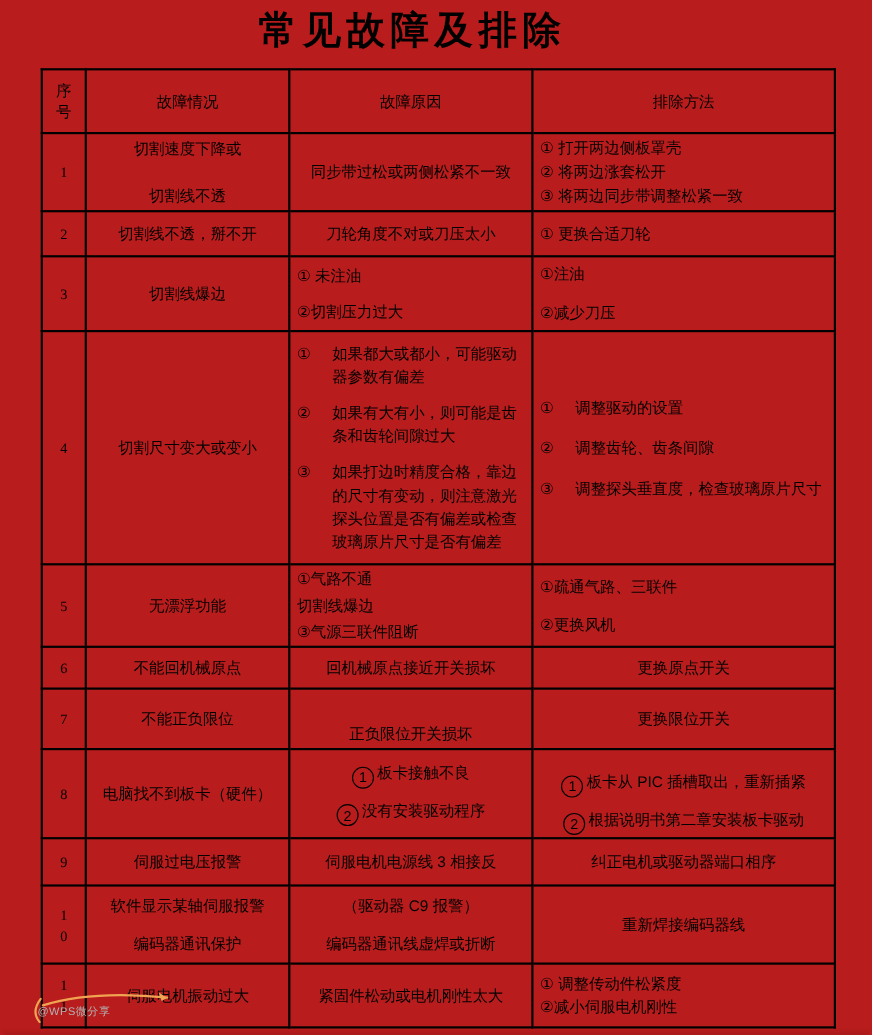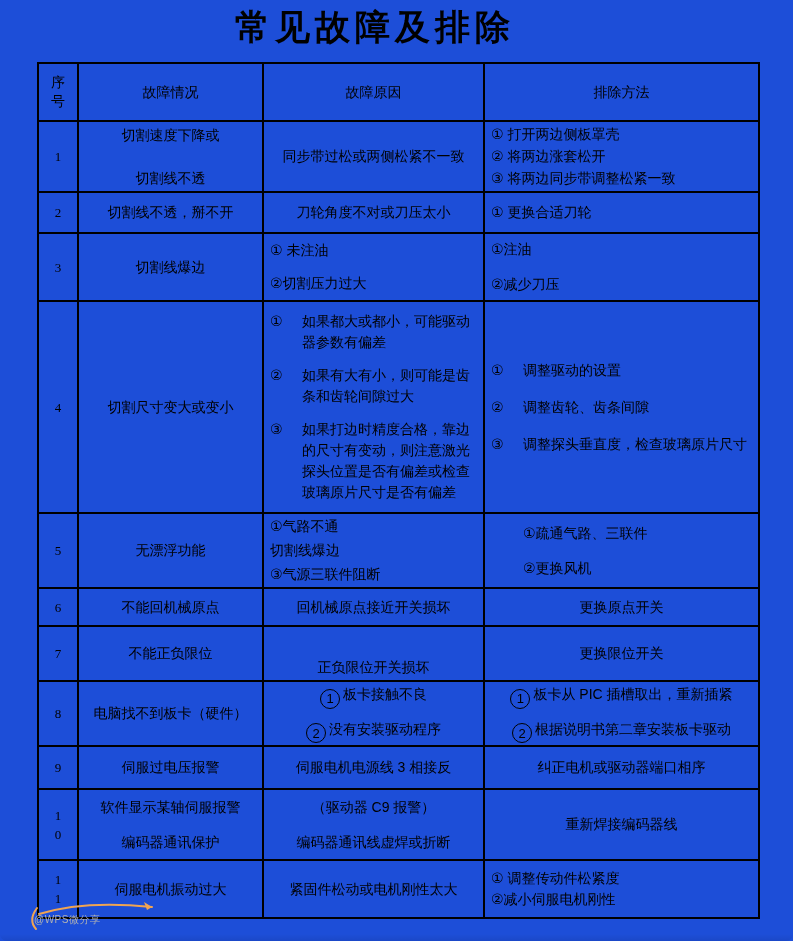--- a/index.html
+++ b/index.html
@@ -1,20 +1,20 @@
 <!DOCTYPE html>
 <html><head>
 <meta charset="utf-8">
 <style>
   html,body{margin:0;padding:0;}
   body{
     width:793px;height:941px;background:#ffffff;overflow:hidden;
     font-family:"Liberation Sans","DejaVu Sans",sans-serif;color:#000;
   }
-  .page{position:relative;width:793px;height:941px;background:#1d4ed8;}
+  .page{position:relative;width:793px;height:941px;background:#b91c1c;}
 
   
   .doc-title{
     position:absolute;top:4px;left:0;width:750px;margin:0;
     text-align:center;font-size:35px;line-height:48px;font-weight:bold;
     letter-spacing:5px;
     font-family:"Liberation Serif","DejaVu Serif",serif;
   }
 
   
@@ -204,21 +204,21 @@
             </div>
           </td>
       <td class="c-cause">
             <div class="lines al" style="row-gap: 3px;">
               <div class="ln">①气路不通</div>
               <div class="ln">切割线爆边</div>
               <div class="ln">③气源三联件阻断</div>
             </div>
           </td>
       <td class="c-fix">
-            <div class="lines al" style="row-gap: 14px; margin-left: 32px;">
+            <div class="lines al" style="row-gap: 14px;">
               <div class="ln">①疏通气路、三联件</div>
               <div class="ln">②更换风机</div>
             </div>
           </td>
     </tr>
         <tr style="height: 38px;">
       <td class="c-no">
             <div>6</div>
           </td>
       <td class="c-fault">
@@ -266,21 +266,21 @@
               <div class="ln">电脑找不到板卡（硬件）</div>
             </div>
           </td>
       <td class="c-cause">
             <div class="lines ac" style="row-gap: 10px;">
               <div class="ln"><span class="bignum">1</span>板卡接触不良</div>
               <div class="ln"><span class="bignum">2</span>没有安装驱动程序</div>
             </div>
           </td>
       <td class="c-fix">
-            <div class="lines ac" style="row-gap: 10px;">
+            <div class="lines ac" style="row-gap: 10px; margin-top: 16px;">
               <div class="ln"><span class="bignum">1</span>板卡从 PIC 插槽取出，重新插紧</div>
               <div class="ln"><span class="bignum">2</span>根据说明书第二章安装板卡驱动</div>
             </div>
           </td>
     </tr>
         <tr style="height: 43px;">
       <td class="c-no">
             <div>9</div>
           </td>
       <td class="c-fault">

